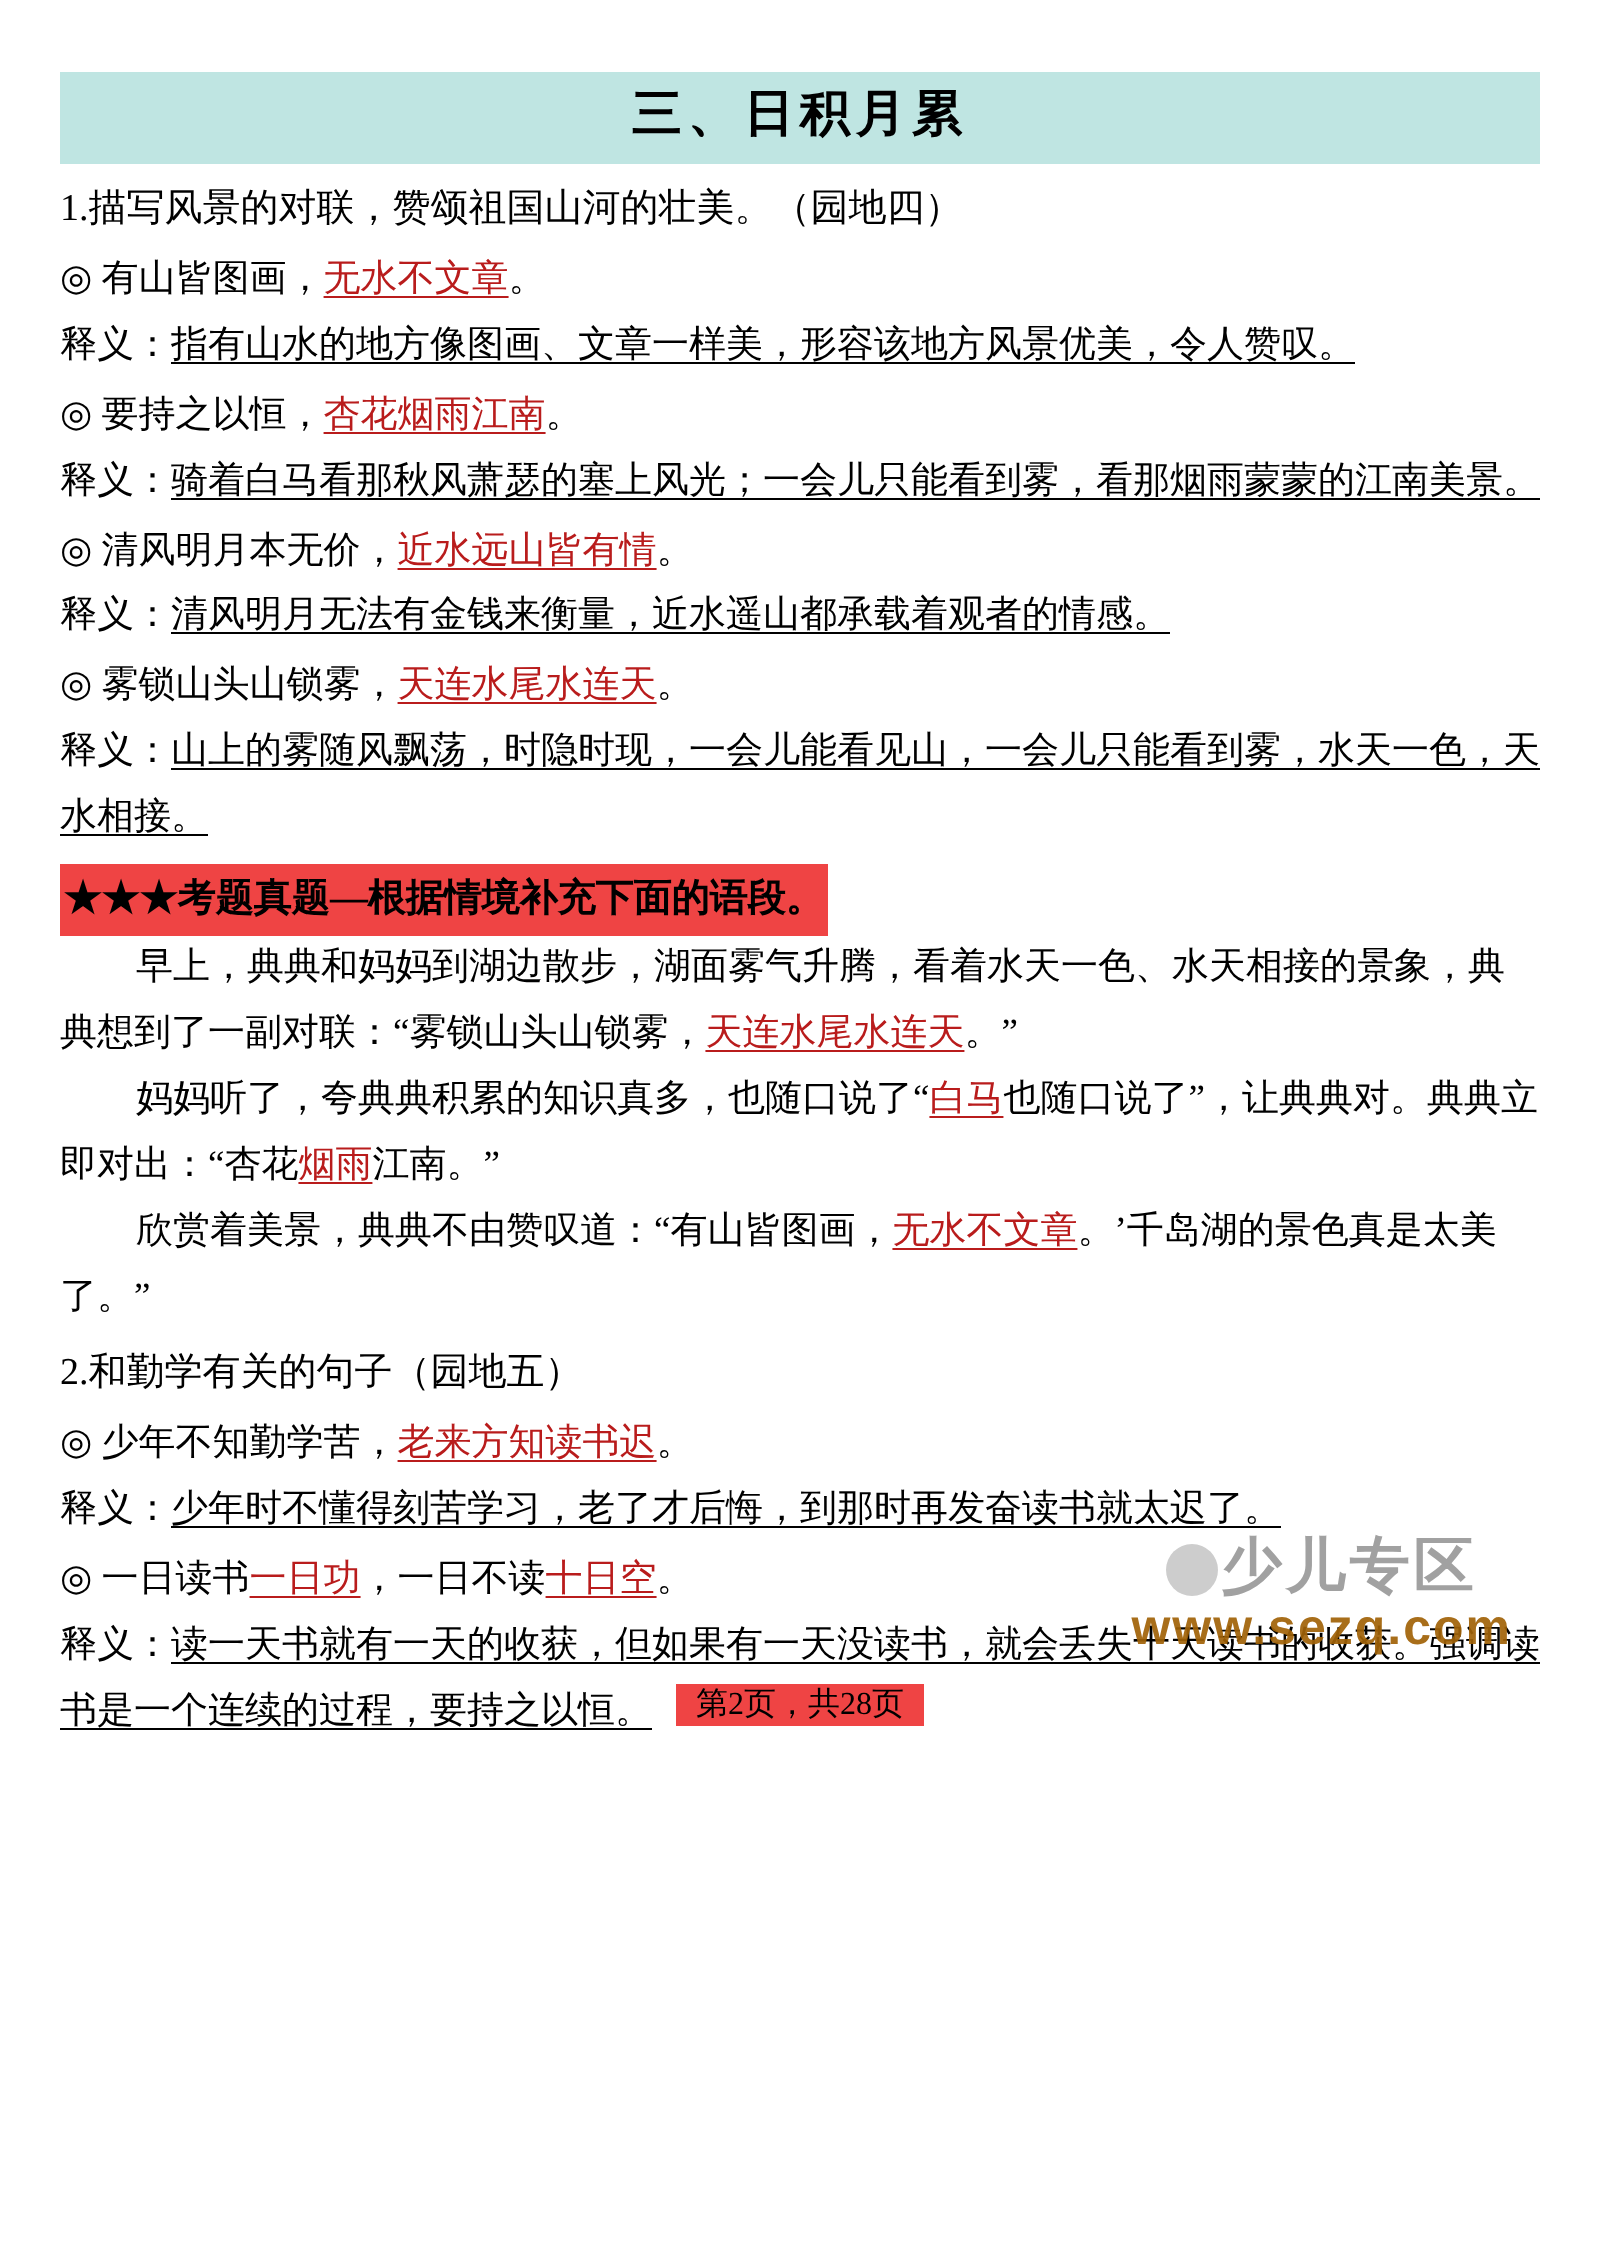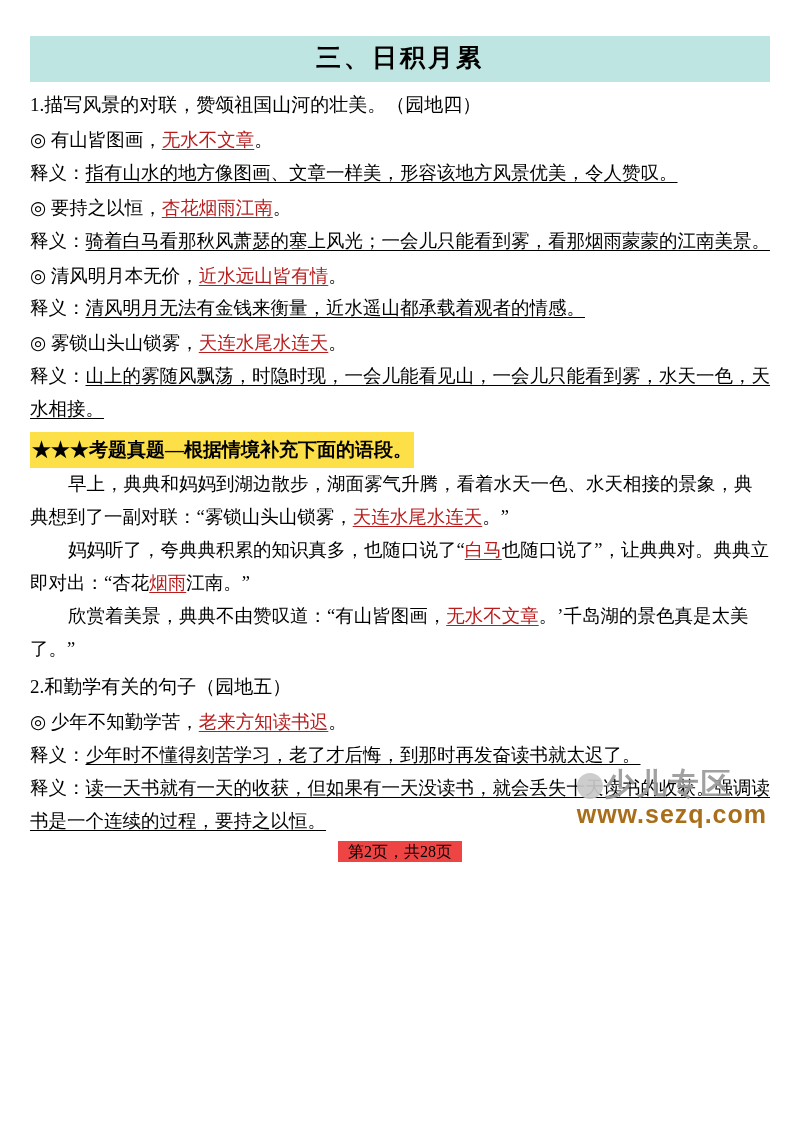--- a/index.html
+++ b/index.html
@@ -51,21 +51,21 @@
   }
   .red {
     color: #b91c1c;
     text-decoration: underline;
     text-underline-offset: 3px;
   }
   .bullet-line {
     margin-top: 2px;
   }
   .exam {
-    background: #fde047;
+    background: #ef4444;
     display: inline-block;
     font-weight: bold;
     font-size: 19px;
     padding: 1px 2px;
     margin-top: 6px;
   }
   .para {
     text-indent: 38px;
   }
   .footer {
@@ -75,23 +75,23 @@
     bottom: 18px;
     text-align: center;
     font-size: 16px;
   }
   .footer span {
     background: #ef4444;
     padding: 2px 10px;
   }
   .watermark {
     position: absolute;
-    right: 33px;
+    right: 44px;
     bottom: 52px;
-    text-align: left;
+    text-align: center;
     opacity: 0.92;
     pointer-events: none;
   }
   .wm-top {
     font-family: "Liberation Sans", sans-serif;
     font-size: 30px;
     font-weight: bold;
     color: #9a9a9a;
     letter-spacing: 2px;
     line-height: 1;
@@ -176,20 +176,24 @@
     <p class="sec-head">2.和勤学有关的句子（园地五）</p>
 
     <p class="bullet-line">
       <span>◎</span>
       <span>少年不知勤学苦，</span><span class="red">老来方知读书迟</span><span>。</span>
     </p>
     <p>
       <span>释义：</span><span class="u">少年时不懂得刻苦学习，老了才后悔，到那时再发奋读书就太迟了。</span>
     </p>
 
+    <p class="bullet-line">
+      <span>◎</span>
+      <span>一日读书</span><span class="red">一日功</span><span>，一日不读</span><span class="red">十日空</span><span>。</span>
+    </p>
     <p>
       <span>释义：</span><span class="u">读一天书就有一天的收获，但如果有一天没读书，就会丢失十天读书的收获。强调读书是一个连续的过程，要持之以恒。</span>
     </p>
 
   </div>
 
   <div class="watermark">
     <div class="wm-top">
       <span class="wm-dot"></span><span>少儿专区</span>
     </div>

